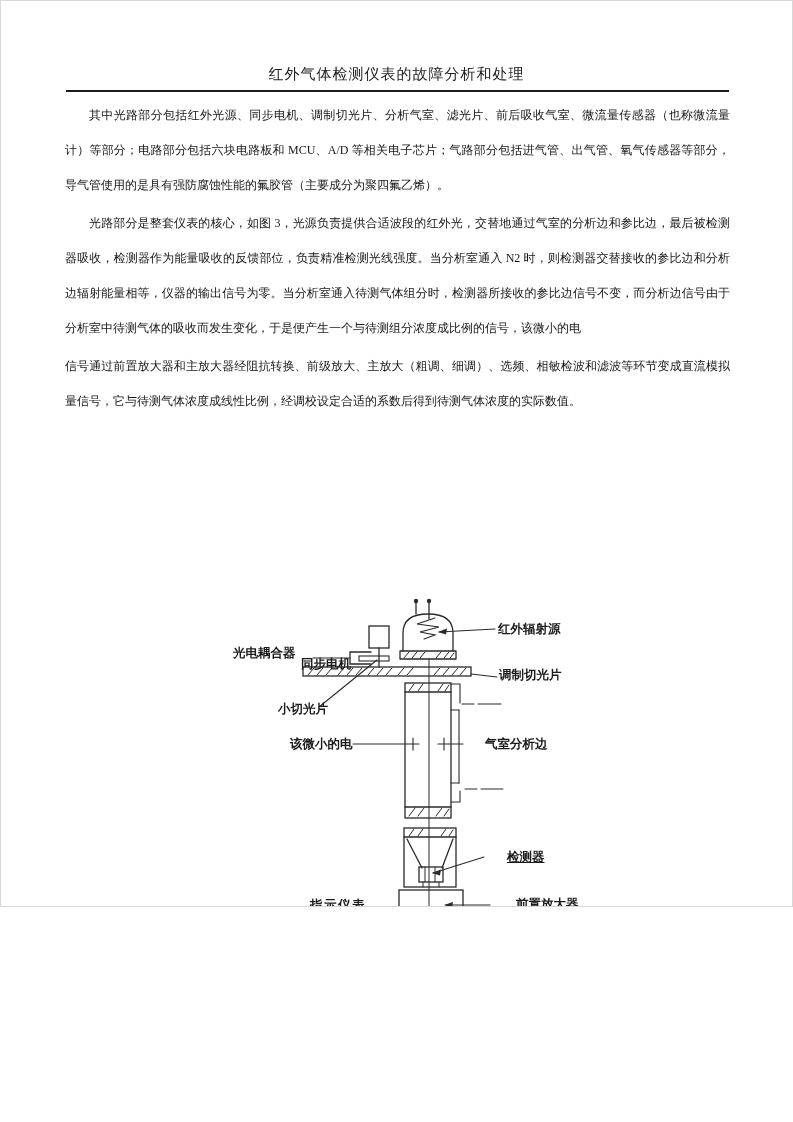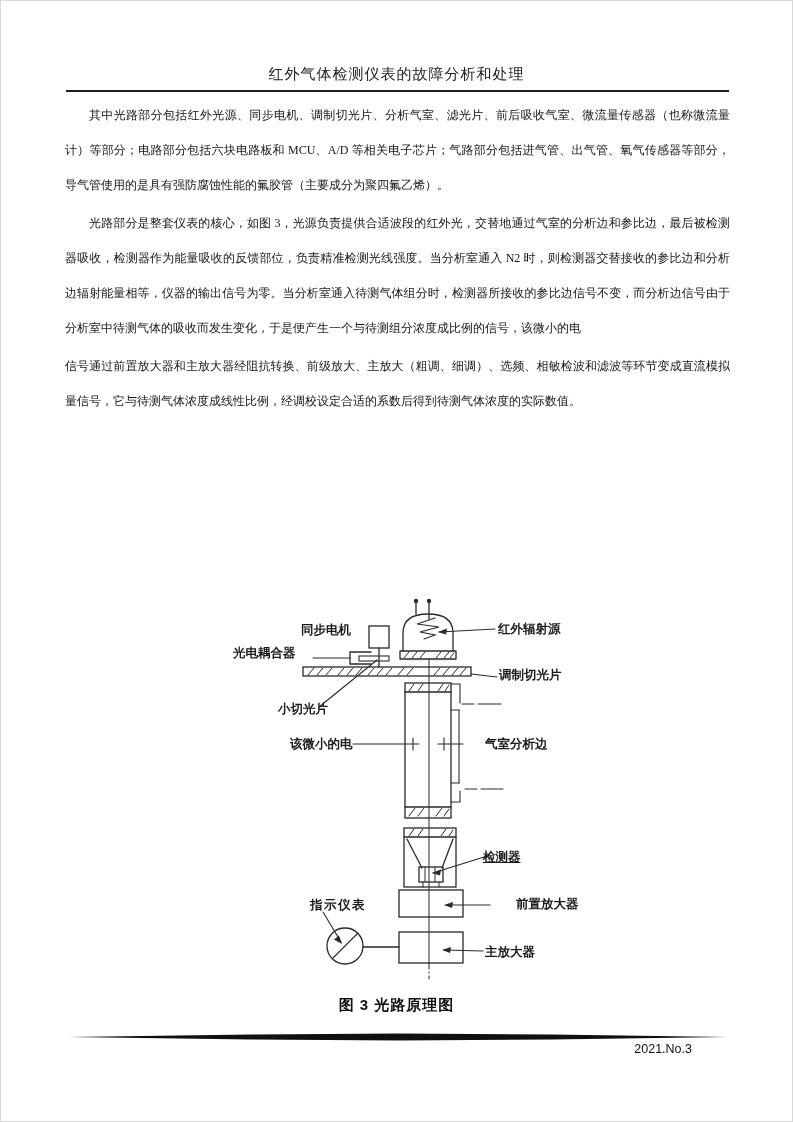--- a/index.html
+++ b/index.html
@@ -1,18 +1,18 @@
 <!DOCTYPE html>
 <html><head>
 <meta charset="utf-8">
 <style>
   html,body{margin:0;padding:0;background:#fff;}
   .page{
     position:relative;
-    width:793px;height:1122px;
+    width:793px;height:907px;
     background:#fff;
     margin:0 auto;
     box-sizing:border-box;
     border:1px solid #d8d8d8;
     font-family:"Liberation Serif","DejaVu Serif",serif;
     color:#1a1a1a;
     overflow:hidden;
   }
   .header-title{
     position:absolute;top:64px;left:0;right:0;
@@ -158,28 +158,28 @@
       <circle cx="344" cy="945" r="18"></circle>
       <line x1="332" y1="957" x2="357" y2="932" stroke-width="1.1"></line>
       <line x1="322" y1="911" x2="340" y2="941" stroke-width="1.1"></line>
       <polygon points="341,943 333,938.5 338,934.5" fill="#2a2a2a" stroke="none"></polygon>
       <line x1="362" y1="946" x2="398" y2="946"></line>
     </g>
 
     <polygon stroke="none" fill="#101010" points="68,1036 250,1033.5 398,1032.5 550,1033.5 727,1036 550,1038.5 398,1039.5 250,1038.5"></polygon>
   </svg>
 
-  <span class="dlabel" style="left:300px;top:622px;">同步电机</span>
+  <span class="dlabel" style="left:300px;top:656px;">同步电机</span>
   <span class="dlabel" style="left:232px;top:645px;">光电耦合器</span>
   <span class="dlabel" style="left:497px;top:621px;font-family:Liberation Serif, serif;">红外辐射源</span>
   <span class="dlabel" style="left:498px;top:667px;">调制切光片</span>
   <span class="dlabel" style="left:277px;top:701px;">小切光片</span>
   <span class="dlabel" style="left:289px;top:736px;">该微小的电</span>
   <span class="dlabel" style="left:484px;top:736px;">气室分析边</span>
-  <span class="dlabel" style="left:482px;top:849px;text-decoration:underline;">检测器</span>
+  <span class="dlabel" style="left:506px;top:849px;text-decoration:underline;">检测器</span>
   <span class="dlabel" style="left:309px;top:897px;letter-spacing:1.5px;">指示仪表</span>
   <span class="dlabel" style="left:491px;top:896px;margin-left:24px;">前置放大器</span>
   <span class="dlabel" style="left:484px;top:944px;">主放大器</span>
 
   <div class="fig-caption">图 3  光路原理图</div>
 
   <div class="issue">2021.No.3</div>
 
 </div>
 

